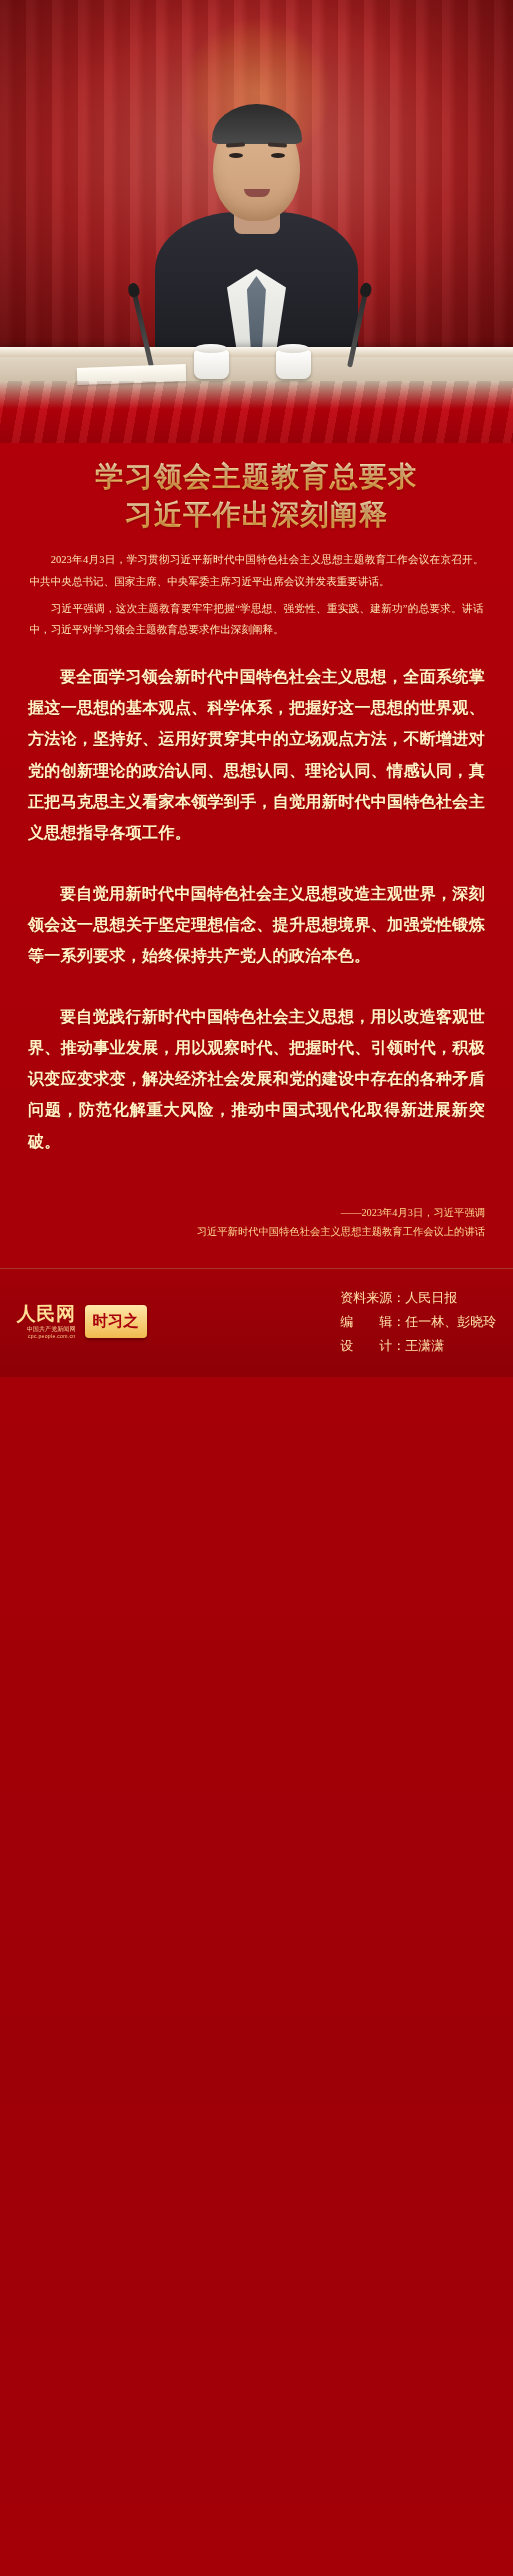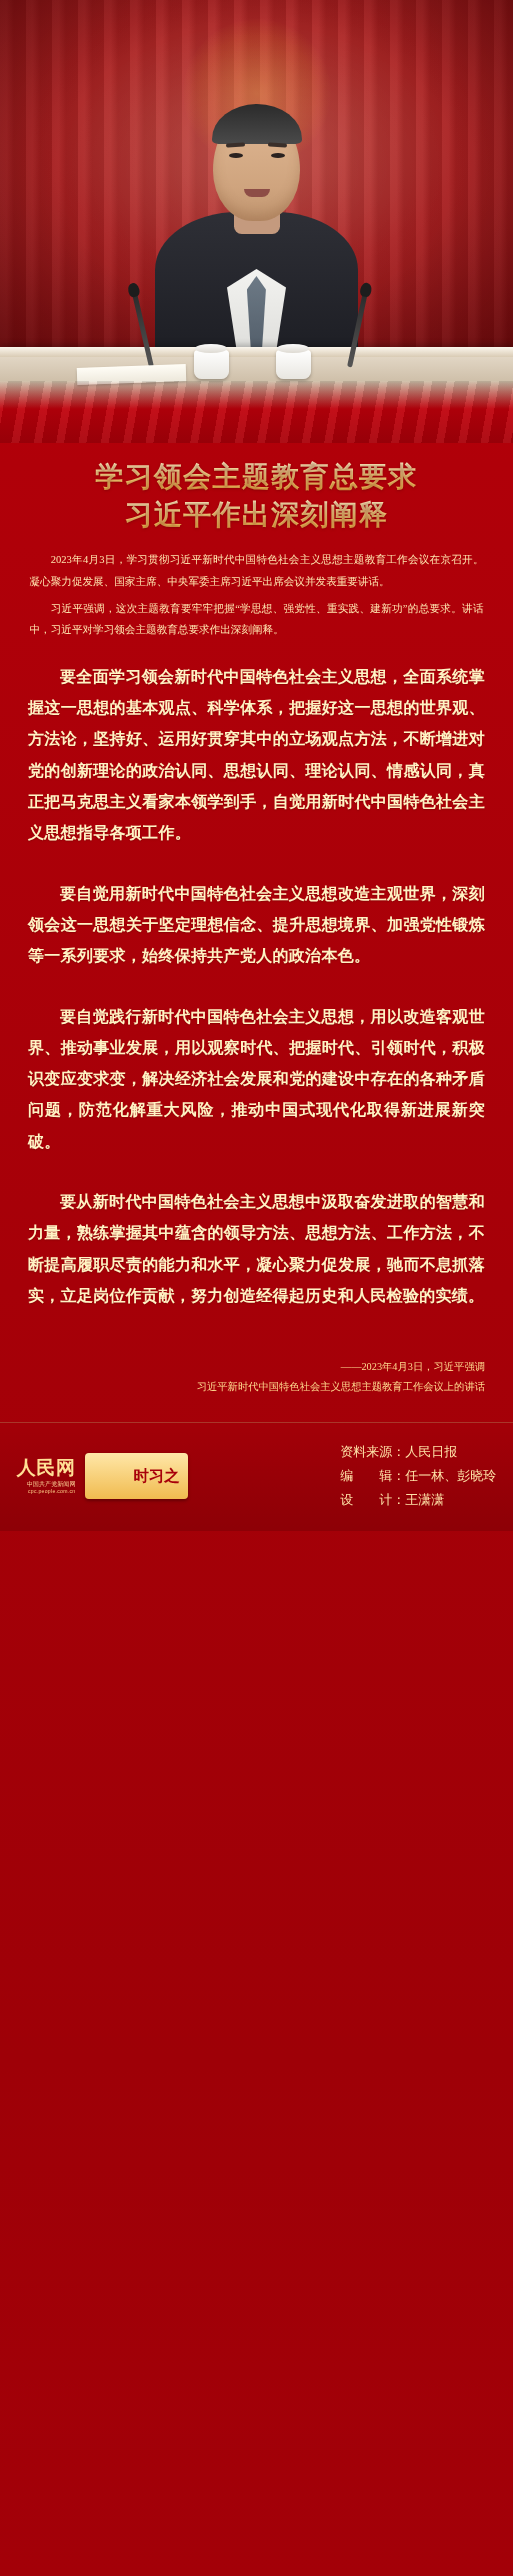--- a/index.html
+++ b/index.html
@@ -324,33 +324,32 @@
     color: #ffd79a;
     margin-top: 1.9px;
   }
   .pm-logo .en {
     font-size: 5.1px;
     color: #ffcf88;
     letter-spacing: 0.3px;
     margin-top: 1.3px;
   }
   .sx-badge {
-    width: 62px; height: 46px;
+    width: 62px; height: 33px;
     border-radius: 3.9px;
     background: linear-gradient(180deg, #ffe7a8, #f0bb4f);
     color: #a8000a;
     font-family: "Liberation Serif", serif;
     font-weight: bold;
     font-size: 15.4px;
     display: flex;
     align-items: center;
     justify-content: center;
     gap: 1.3px;
     box-shadow: 0 1.3px 3.2px rgba(0,0,0,.3);
-    padding-left: 41px;
   }
   .credits {
     margin-left: auto;
     color: #ffe2a8;
     font-family: "Liberation Serif", serif;
     font-size: 13px;
     line-height: 1.85;
     text-align: left;
   }
   .credits div { white-space: nowrap; }
@@ -393,29 +392,28 @@
       <div class="drape-folds"></div>
     </div>
   </div>
 
   <div class="title-wrap">
     <div class="title-line">学习领会主题教育总要求</div>
     <div class="title-line">习近平作出深刻阐释</div>
   </div>
 
   <div class="lead">
-    <p>2023年4月3日，学习贯彻习近平新时代中国特色社会主义思想主题教育工作会议在京召开。凝心聚力促发展、国家主席、中央军委主席习近平出席会议并发表重要讲话。</p>
+    <p>2023年4月3日，学习贯彻习近平新时代中国特色社会主义思想主题教育工作会议在京召开。中共中央总书记、国家主席、中央军委主席习近平出席会议并发表重要讲话。</p>
     <p>习近平强调，这次主题教育要牢牢把握“学思想、强党性、重实践、建新功”的总要求。讲话中，习近平对学习领会主题教育总要求作出深刻阐释。</p>
   </div>
 
   <div class="body-wrap">
     <p class="para">要全面学习领会新时代中国特色社会主义思想，全面系统掌握这一思想的基本观点、科学体系，把握好这一思想的世界观、方法论，坚持好、运用好贯穿其中的立场观点方法，不断增进对党的创新理论的政治认同、思想认同、理论认同、情感认同，真正把马克思主义看家本领学到手，自觉用新时代中国特色社会主义思想指导各项工作。</p>
     <p class="para">要自觉用新时代中国特色社会主义思想改造主观世界，深刻领会这一思想关于坚定理想信念、提升思想境界、加强党性锻炼等一系列要求，始终保持共产党人的政治本色。</p>
     <p class="para">要自觉践行新时代中国特色社会主义思想，用以改造客观世界、推动事业发展，用以观察时代、把握时代、引领时代，积极识变应变求变，解决经济社会发展和党的建设中存在的各种矛盾问题，防范化解重大风险，推动中国式现代化取得新进展新突破。</p>
-    <p class="para">要从新时代中国特色社会主义思想中汲取奋发进取的智慧和力量，熟练掌握其中蕴含的领导方法、思想方法、工作方法，不断提高履职尽责的能力和水平，凝心聚力促发展，驰而不息抓落实，立足岗位作贡献，努力创造经得起历史和人民检验的实绩。</p>
   </div>
 
   <div class="signature">
     <span class="sig-line">——2023年4月3日，习近平强调</span>
     <span class="sig-line">习近平新时代中国特色社会主义思想主题教育工作会议上的讲话</span>
   </div>
 
   <div class="footer">
     <div class="footer-brand">
       <div class="pm-logo">

